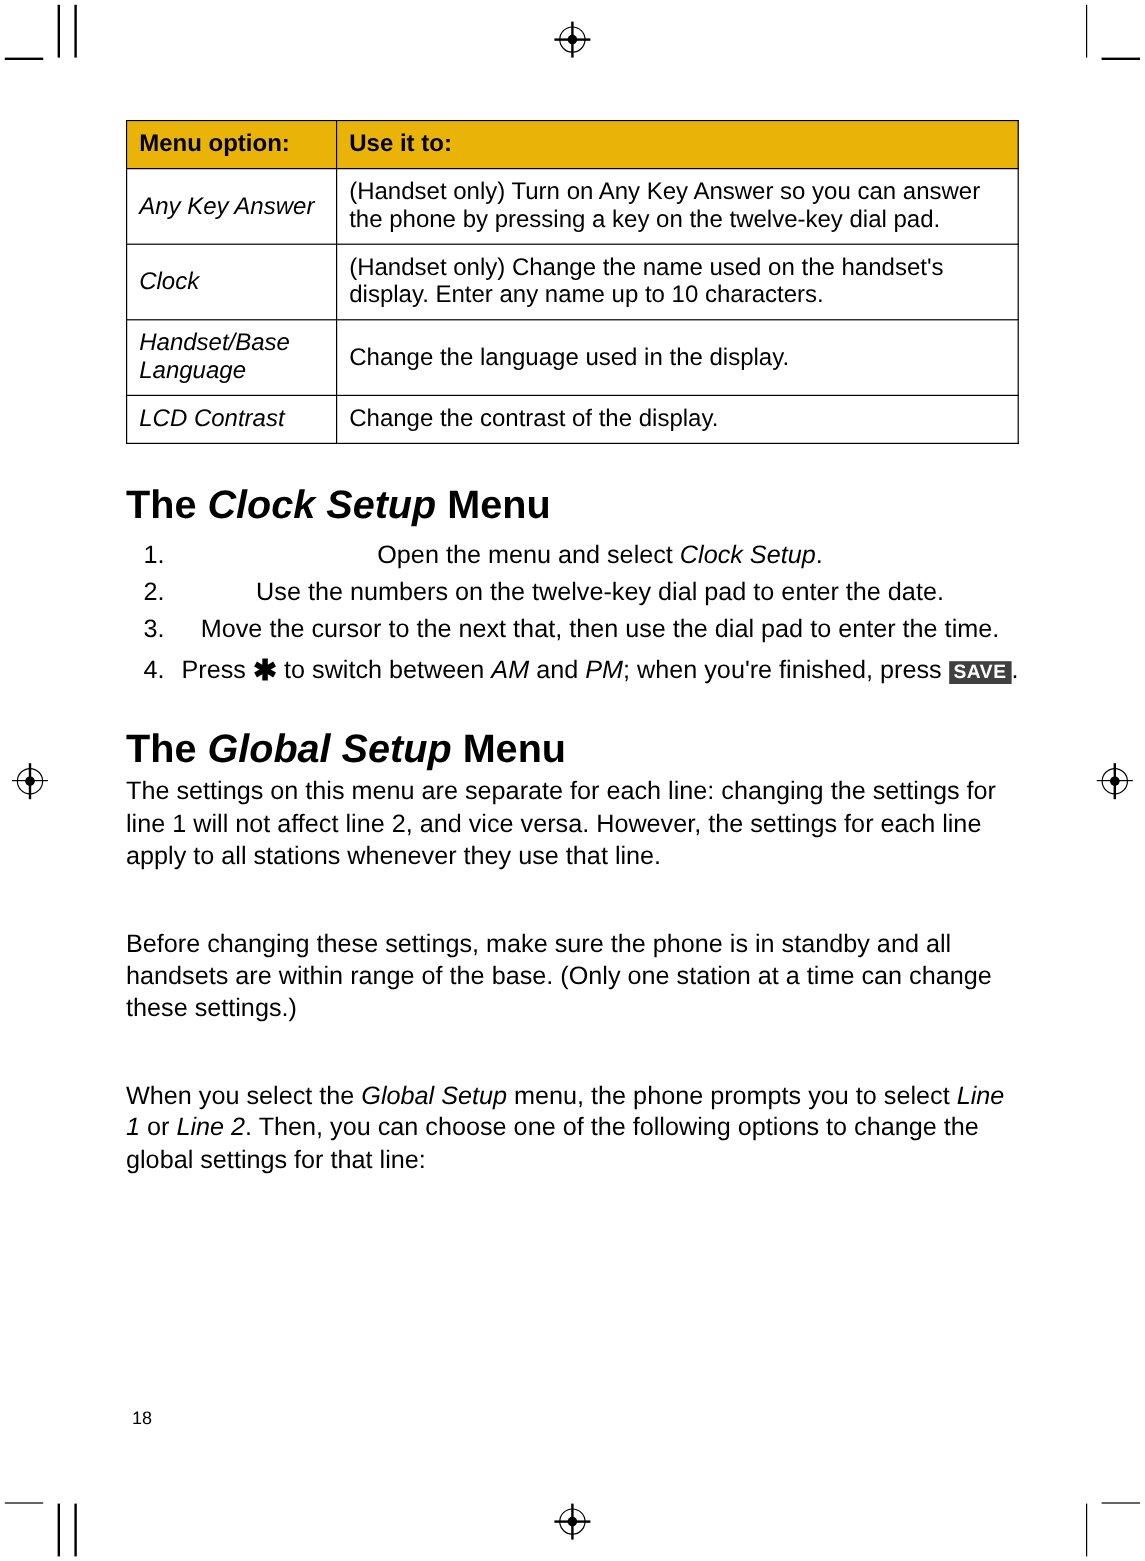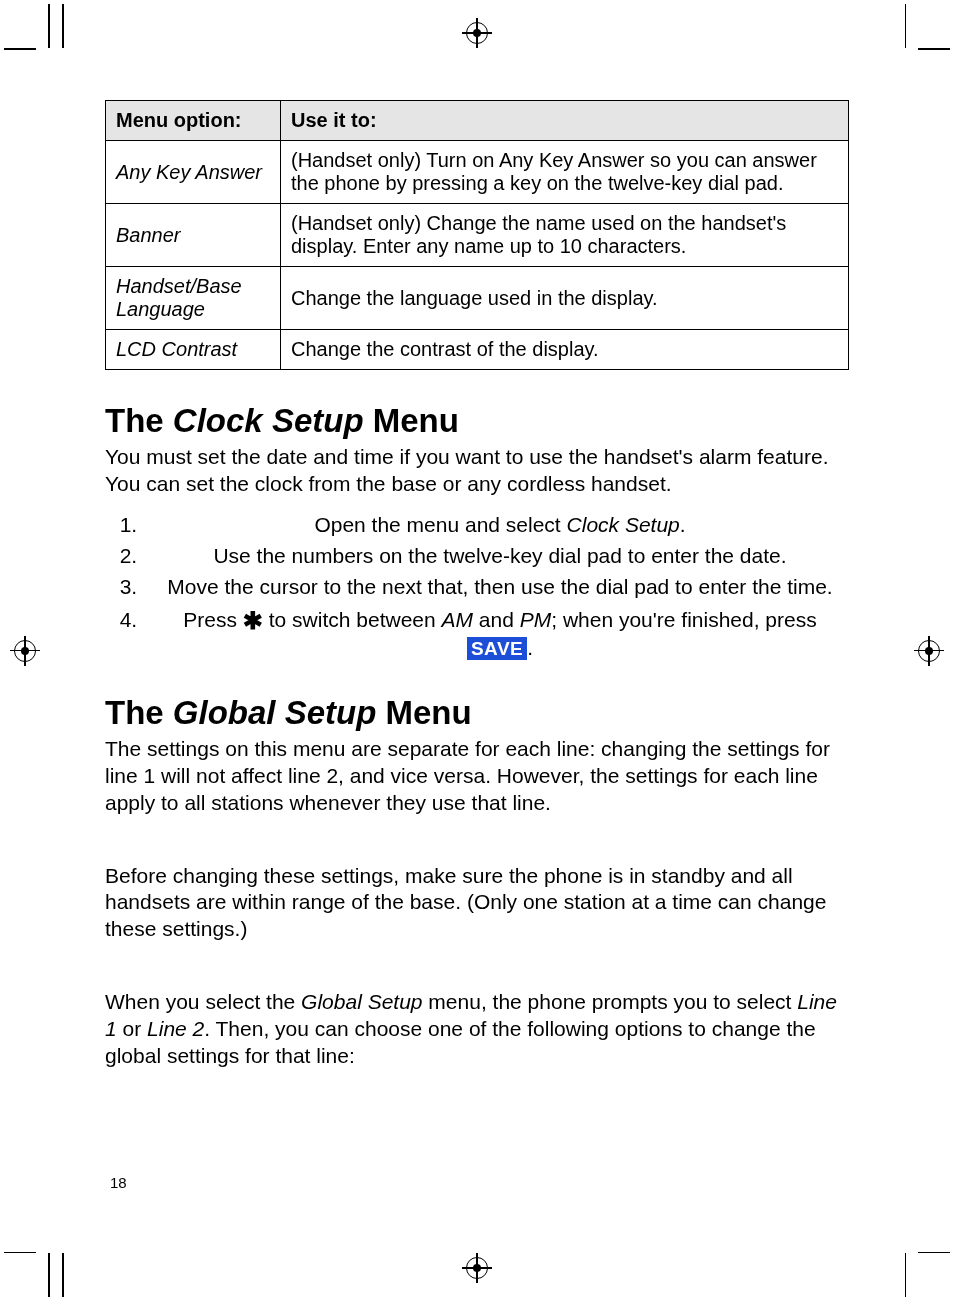--- a/index.html
+++ b/index.html
@@ -60,21 +60,21 @@
     font-size: 20px;
   }
   th, td {
     border: 1.5px solid #000;
     padding: 8px 10px;
     text-align: left;
     vertical-align: middle;
   }
   th {
     font-weight: bold;
-    background: #e5e5e5;
+    background: #eab308;
   }
   td.menu-col {
     font-style: italic;
     width: 175px;
   }
 
   h2 {
     font-size: 33px;
     font-weight: bold;
     margin-top: 32px;
@@ -104,26 +104,26 @@
     padding-left: 8px;
   }
   .italic-inline { font-style: italic; }
   .star {
     font-weight: bold;
     font-size: 24px;
     position: relative;
     top: 2px;
   }
   .save-badge {
-    background: #1d4ed8;
+    background: #404040;
     color: #fff;
     font-weight: bold;
     padding: 1px 4px;
     letter-spacing: 0.5px;
-    font-size: 19px;
+    font-size: 16px;
   }
 
   .page-number {
     position: absolute;
     bottom: 110px;
     left: 110px;
     font-size: 15px;
   }
 </style>
 </head>
@@ -161,38 +161,37 @@
         <th>Menu option:</th>
         <th>Use it to:</th>
       </tr>
     </thead>
     <tbody>
       <tr>
         <td class="menu-col">Any Key Answer</td>
         <td>(Handset only) Turn on Any Key Answer so you can answer the phone by pressing a key on the twelve-key dial pad.</td>
       </tr>
       <tr>
-        <td class="menu-col">Banner</td>
+        <td class="menu-col">Clock</td>
         <td>(Handset only) Change the name used on the handset's display. Enter any name up to 10 characters.</td>
       </tr>
       <tr>
         <td class="menu-col">Handset/Base Language</td>
         <td>Change the language used in the display.</td>
       </tr>
       <tr>
         <td class="menu-col">LCD Contrast</td>
         <td>Change the contrast of the display.</td>
       </tr>
     </tbody>
   </table>
 
   <h2>
     <span>The </span><span class="italic">Clock Setup</span><span> Menu</span>
   </h2>
-  <p class="body nomargin-top">You must set the date and time if you want to use the handset's alarm feature. You can set the clock from the base or any cordless handset.</p>
 
   <ol>
     <li>
       <span>Open the menu and select </span><span class="italic-inline">Clock Setup</span><span>.</span>
     </li>
     <li>Use the numbers on the twelve-key dial pad to enter the date.</li>
     <li>Move the cursor to the next that, then use the dial pad to enter the time.</li>
     <li>
       <span>Press </span><span class="star">✱</span><span> to switch between </span><span class="italic-inline">AM</span><span> and </span><span class="italic-inline">PM</span><span>; when you're finished, press </span><span class="save-badge">SAVE</span><span>.</span>
     </li>

